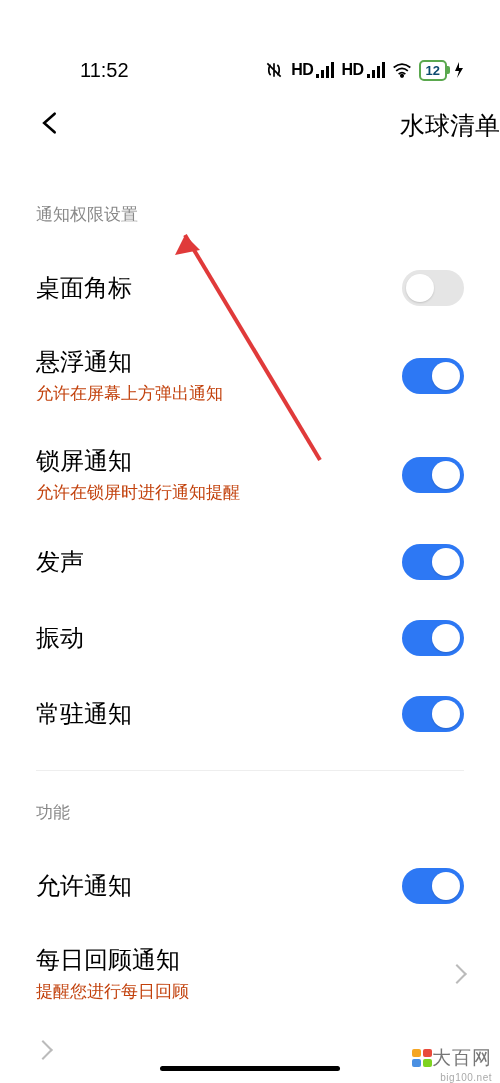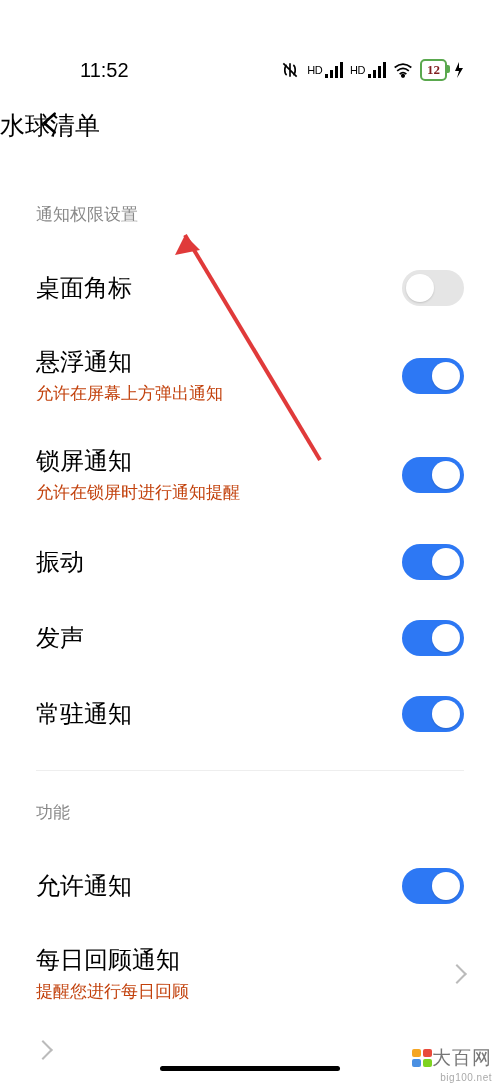--- a/index.html
+++ b/index.html
@@ -21,37 +21,37 @@
       font-size: 20px;
       font-weight: 500;
       margin-top: 45px;
     }
     .status-icons { display: flex; align-items: center; gap: 7px; }
     .status-icons svg, .status-icons span { display: inline-block; }
     .battery-box {
       display: inline-flex; align-items: center;
       border: 2px solid #5aa84e; border-radius: 5px;
       padding: 1px 5px; font-size: 13px; font-weight: 600;
-      color: #7f1d1d; position: relative; font-family: Liberation Serif, serif;
+      color: #0c4a6e; position: relative;
     }
     .battery-box::after {
       content: ''; position: absolute; right: -5px; top: 4px;
       width: 3px; height: 8px; background: #5aa84e; border-radius: 0 2px 2px 0;
     }
-    .hd-label { font-size: 11px; font-weight: 400; letter-spacing: -0.5px; margin-right: -4px; }
+    .hd-label { font-size: 16px; font-weight: 700; letter-spacing: -0.5px; margin-right: -4px; }
     .header {
       height: 60px;
       display: flex;
       align-items: center;
       padding: 0 36px;
       position: relative;
     }
     .back-arrow { width: 28px; height: 28px; }
     .page-title {
-      position: absolute; left: 0; right: 0; text-align: left;
+      position: absolute; left: 0; right: 0; text-align: right;
       font-size: 25px; font-weight: 500; pointer-events: none;
     }
     .content { padding: 0 36px; }
     .section-label { color: #888; font-size: 17px; margin-top: 48px; margin-bottom: 24px; }
     .row { display: flex; align-items: center; justify-content: space-between; padding: 20px 0; }
     .row-text { flex: 1; }
     .row-title { font-size: 24px; font-weight: 500; color: #000; }
     .row-sub { font-size: 17px; color: #c2410c; margin-top: 4px; }
     .toggle { width: 62px; height: 36px; border-radius: 18px; position: relative; flex-shrink: 0; }
     .toggle.off { background: #e5e5e5; }
@@ -148,30 +148,30 @@
       <div class="row-title">锁屏通知</div>
       <div class="row-sub">允许在锁屏时进行通知提醒</div>
     </div>
     <div class="toggle on">
         <div class="knob"></div>
       </div>
   </div>
 
   <div class="row">
     <div class="row-text">
+        <div class="row-title">发声</div>
+      </div>
+    <div class="toggle on">
+        <div class="knob"></div>
+      </div>
+  </div>
+
+  <div class="row">
+    <div class="row-text">
         <div class="row-title">振动</div>
-      </div>
-    <div class="toggle on">
-        <div class="knob"></div>
-      </div>
-  </div>
-
-  <div class="row">
-    <div class="row-text">
-        <div class="row-title">发声</div>
       </div>
     <div class="toggle on">
         <div class="knob"></div>
       </div>
   </div>
 
   <div class="row">
     <div class="row-text">
         <div class="row-title">常驻通知</div>
       </div>

